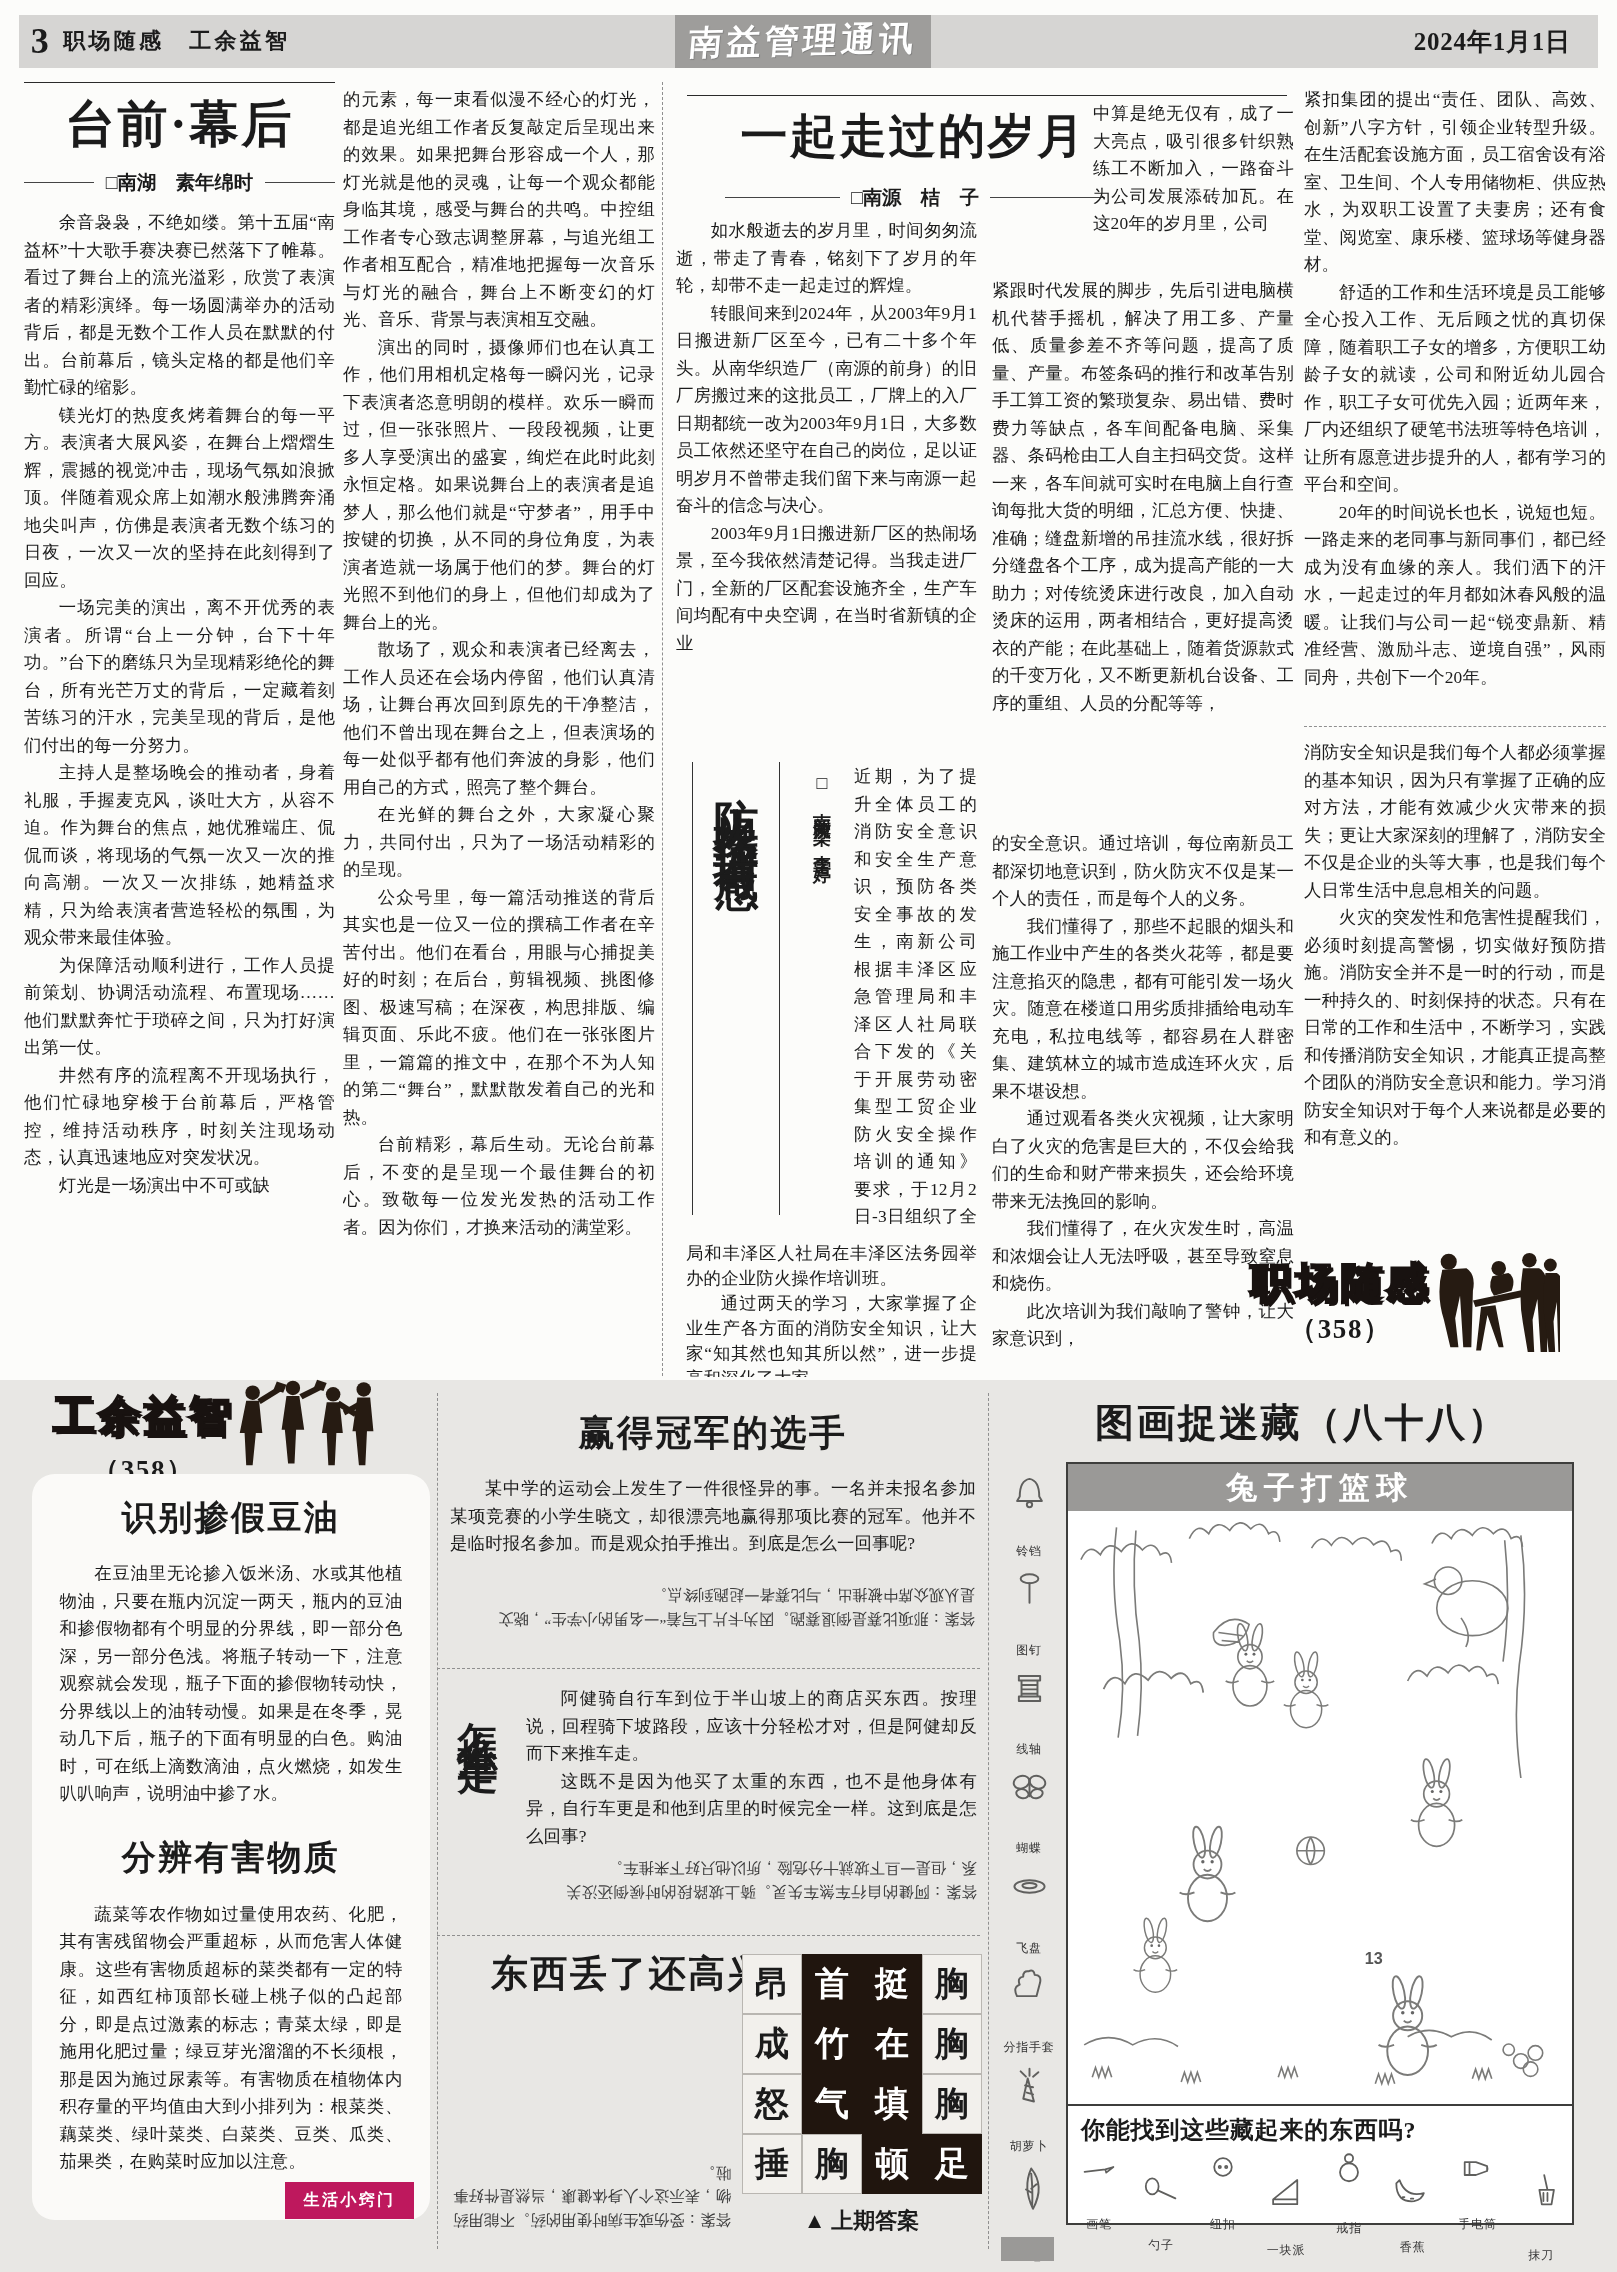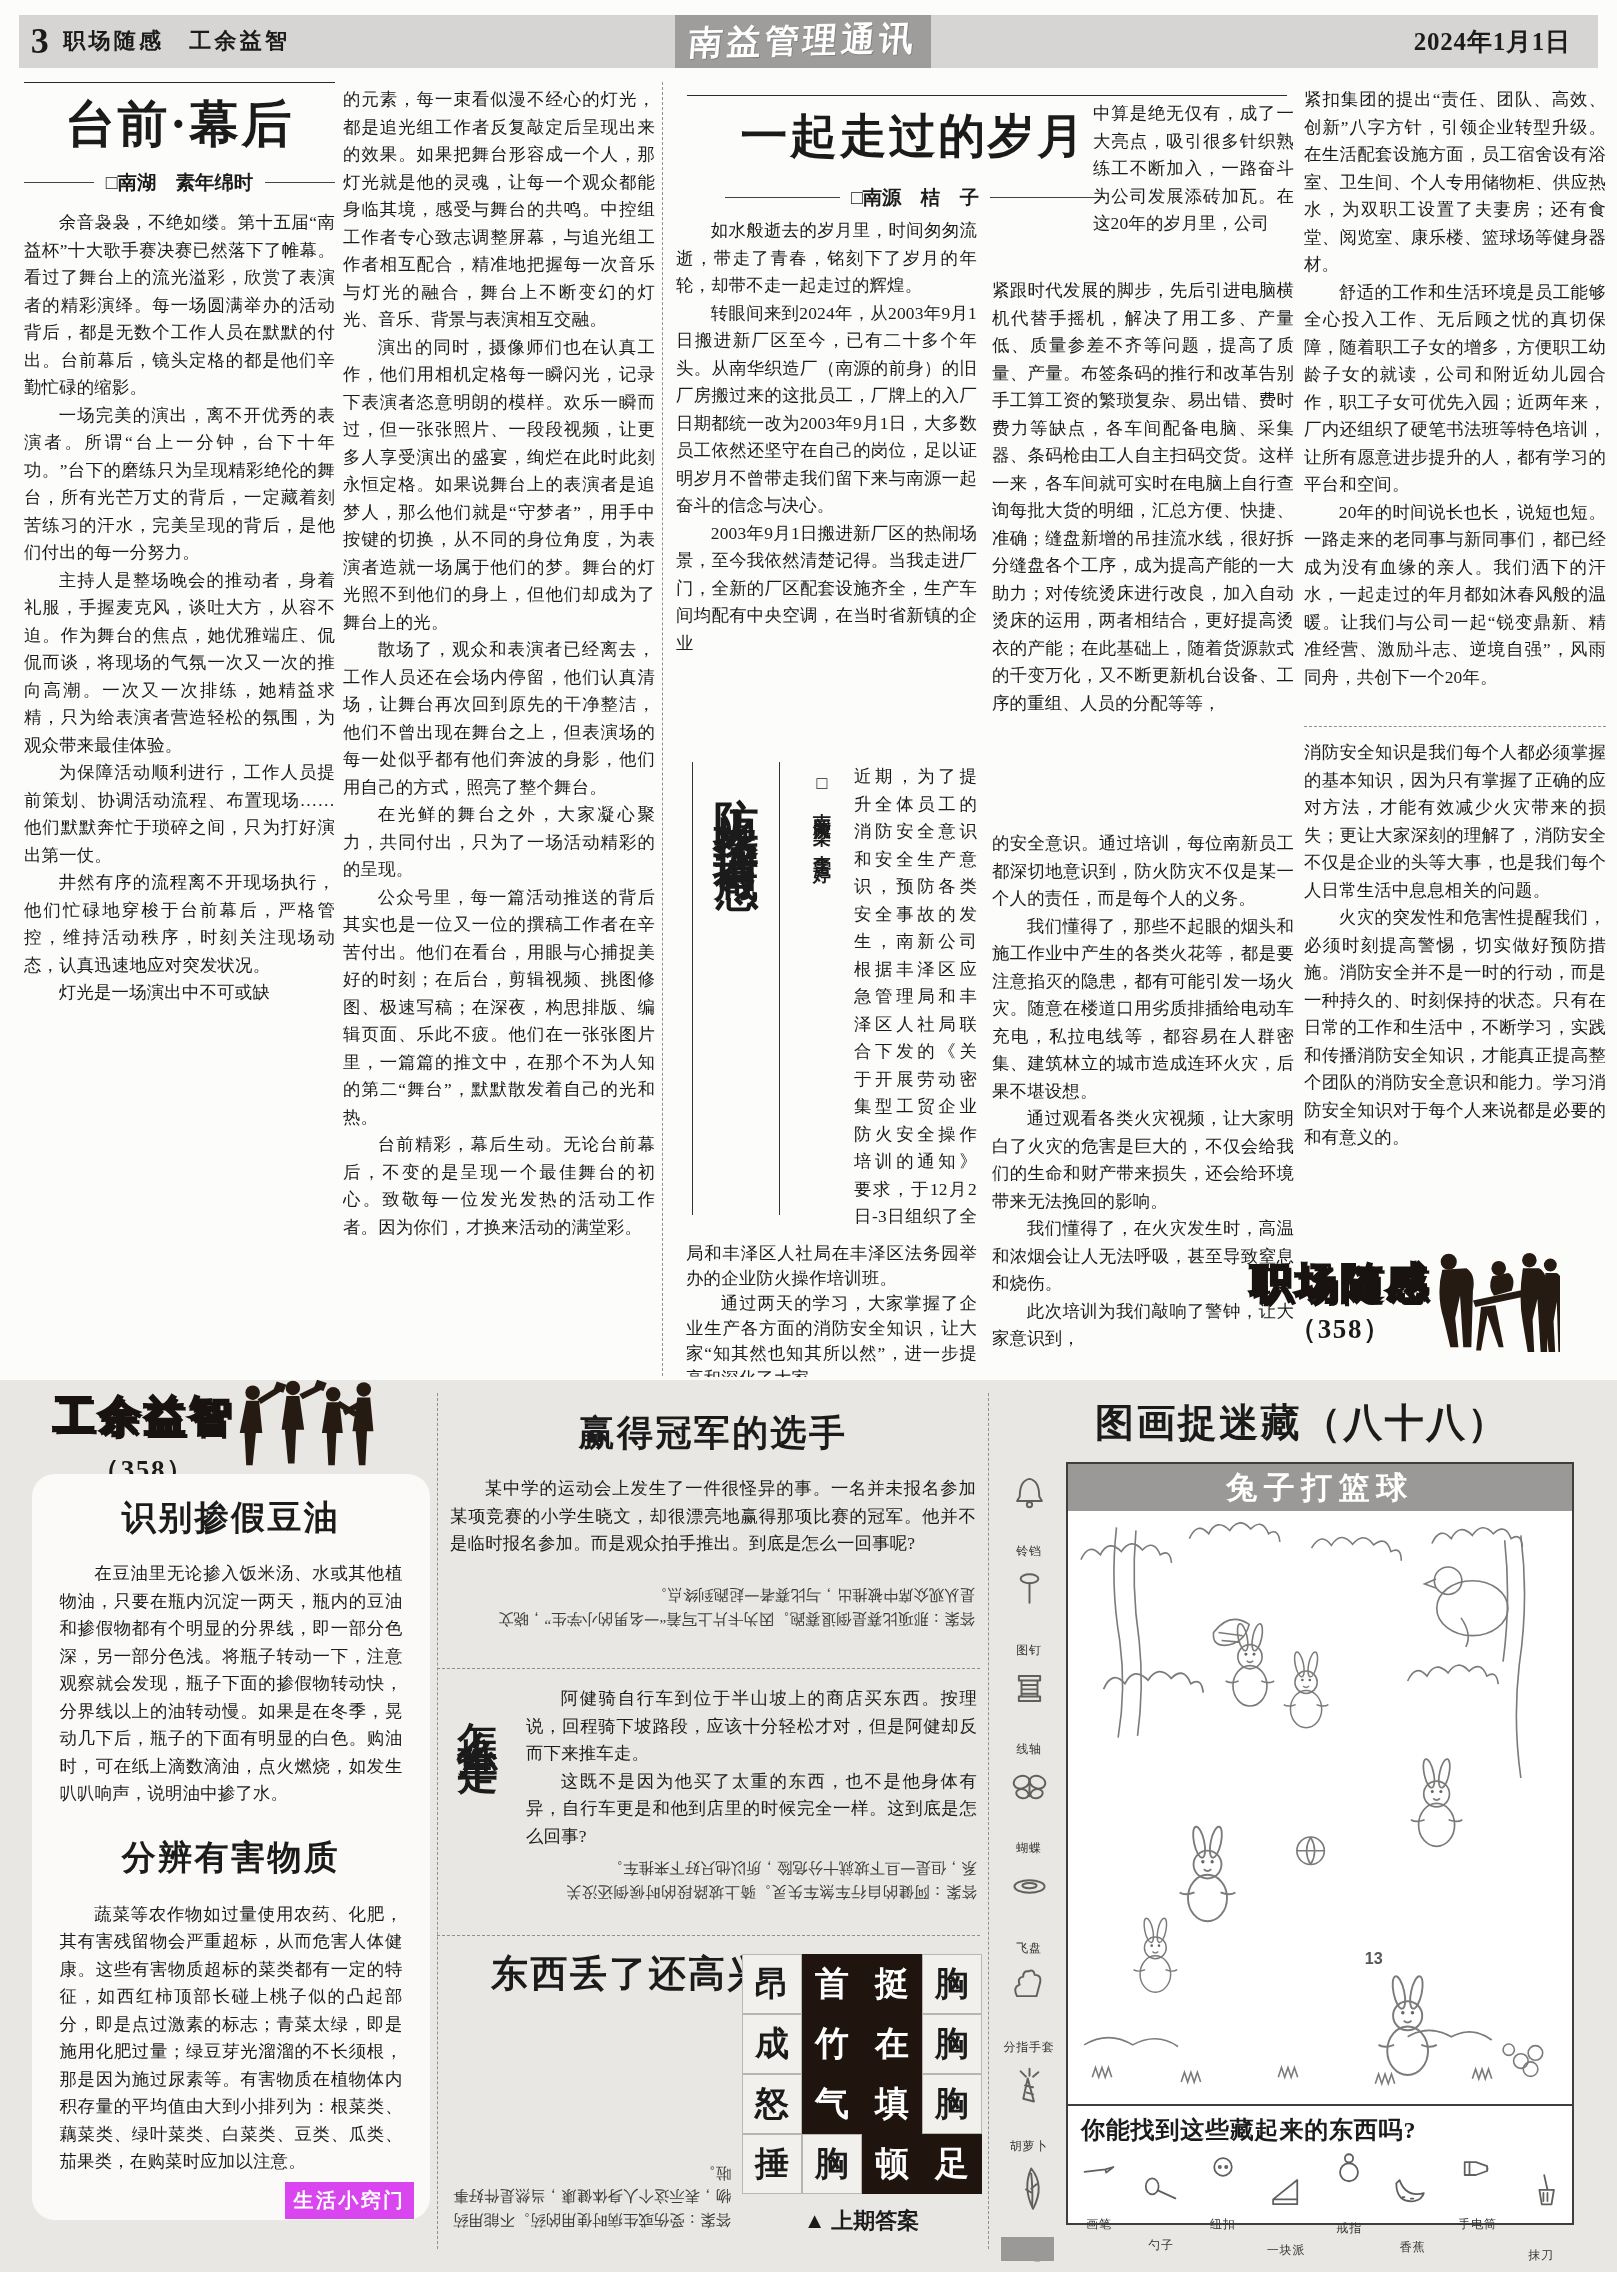--- a/index.html
+++ b/index.html
@@ -31,21 +31,21 @@
   .v-byline{font-size:18px;font-weight:bold;letter-spacing:4.9px;}
   
   .ans{transform:rotate(180deg);font-size:15.4px;line-height:23.5px;color:#3c3c3c;text-align:justify;word-break:break-all;}
   
   .obadge{font-family:"Liberation Sans","DejaVu Sans",sans-serif;font-weight:bold;color:#fff;
           -webkit-text-stroke:2px #181210;text-shadow:3.2px 3.2px 0 #181210;letter-spacing:3.2px;}
   .num{font-weight:bold;font-size:27px;letter-spacing:1.6px;}
   
   .bottombg{left:0;top:1380px;width:1618px;height:893px;background:#e8e7e4;}
   .card{background:#fbfaf8;border-radius:22.6px;}
-  .tipbadge{background:#d946ef;color:#fff;display:flex;align-items:center;justify-content:center;font-weight:bold;font-size:20px;letter-spacing:2.4px;}
+  .tipbadge{background:#be185d;color:#fff;display:flex;align-items:center;justify-content:center;font-weight:bold;font-size:16px;letter-spacing:2.4px;}
   
   .wg{display:grid;grid-template-columns:repeat(4,60px);grid-auto-rows:60px;}
   .wg .c{display:flex;align-items:center;justify-content:center;font-size:34px;font-weight:bold;
          background:#f2f0ec;border:0.8px solid #b9b6b1;}
   .wg .c.b{background:#20150e;color:#fff;border-color:#20150e;}
   
   .pcard{border:2.4px solid #3e3e3c;background:#fff;}
   .pbar{height:47px;background:#9a9997;display:flex;align-items:center;justify-content:center;color:#fff;font-weight:bold;font-size:31px;letter-spacing:6.5px;}
   .pfoot{border-top:2.4px solid #3e3e3c;padding:8px 13px 4.9px 13px;}
   .pfoot .cap{font-weight:bold;font-size:24px;letter-spacing:0.8px;margin-bottom:4.9px;}
@@ -76,20 +76,21 @@
   <div class="abs clip" style="left:24px;top:82px;width:311px;height:1294px;">
     <div class="rule"></div>
     <div class="h-big" style="font-size:50px;margin:8px 0 11.3px;">台前·幕后</div>
     <div class="byline">
       <span class="ln"></span>
       <span>□南湖　素年绵时</span>
       <span class="ln"></span>
     </div>
     <div class="body" style="margin-top:13px;">
       <p>余音袅袅，不绝如缕。第十五届“南益杯”十大歌手赛决赛已然落下了帷幕。看过了舞台上的流光溢彩，欣赏了表演者的精彩演绎。每一场圆满举办的活动背后，都是无数个工作人员在默默的付出。台前幕后，镜头定格的都是他们辛勤忙碌的缩影。</p>
+      <p>镁光灯的热度炙烤着舞台的每一平方。表演者大展风姿，在舞台上熠熠生辉，震撼的视觉冲击，现场气氛如浪掀顶。伴随着观众席上如潮水般沸腾奔涌地尖叫声，仿佛是表演者无数个练习的日夜，一次又一次的坚持在此刻得到了回应。</p>
       <p>一场完美的演出，离不开优秀的表演者。所谓“台上一分钟，台下十年功。”台下的磨练只为呈现精彩绝伦的舞台，所有光芒万丈的背后，一定藏着刻苦练习的汗水，完美呈现的背后，是他们付出的每一分努力。</p>
       <p>主持人是整场晚会的推动者，身着礼服，手握麦克风，谈吐大方，从容不迫。作为舞台的焦点，她优雅端庄、侃侃而谈，将现场的气氛一次又一次的推向高潮。一次又一次排练，她精益求精，只为给表演者营造轻松的氛围，为观众带来最佳体验。</p>
       <p>为保障活动顺利进行，工作人员提前策划、协调活动流程、布置现场……他们默默奔忙于琐碎之间，只为打好演出第一仗。</p>
       <p>井然有序的流程离不开现场执行，他们忙碌地穿梭于台前幕后，严格管控，维持活动秩序，时刻关注现场动态，认真迅速地应对突发状况。</p>
       <p>灯光是一场演出中不可或缺</p>
     </div>
   </div>
 
   <div class="abs clip body" style="left:343px;top:86px;width:312px;height:1262px;">
     <p class="cont">的元素，每一束看似漫不经心的灯光，都是追光组工作者反复敲定后呈现出来的效果。如果把舞台形容成一个人，那灯光就是他的灵魂，让每一个观众都能身临其境，感受与舞台的共鸣。中控组工作者专心致志调整屏幕，与追光组工作者相互配合，精准地把握每一次音乐与灯光的融合，舞台上不断变幻的灯光、音乐、背景与表演相互交融。</p>

